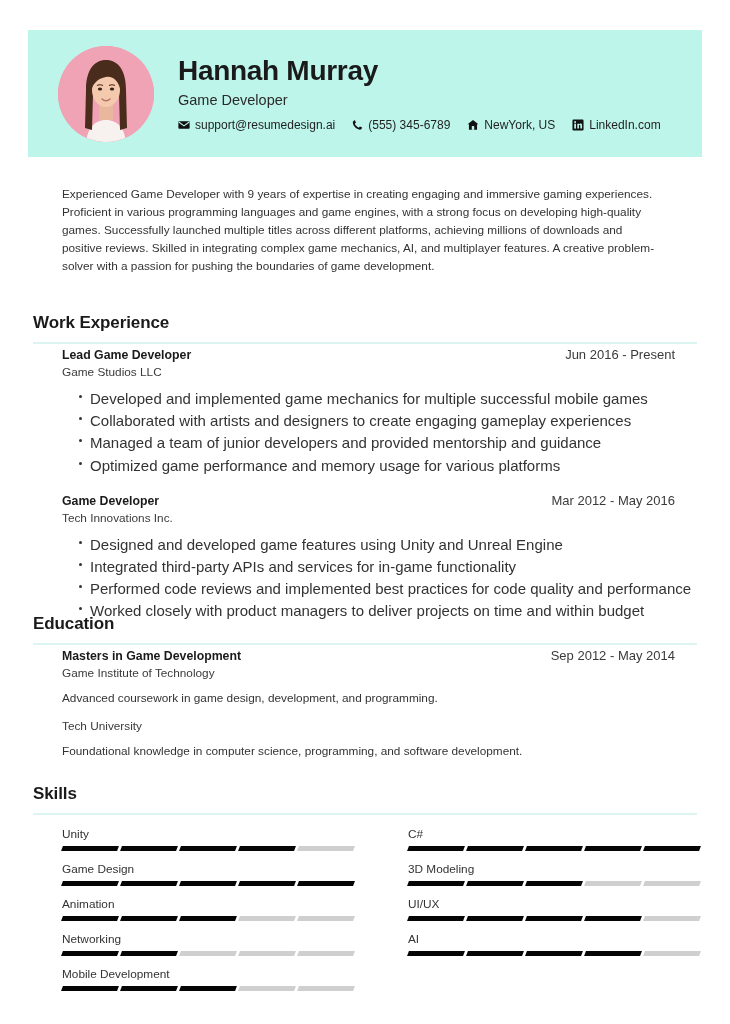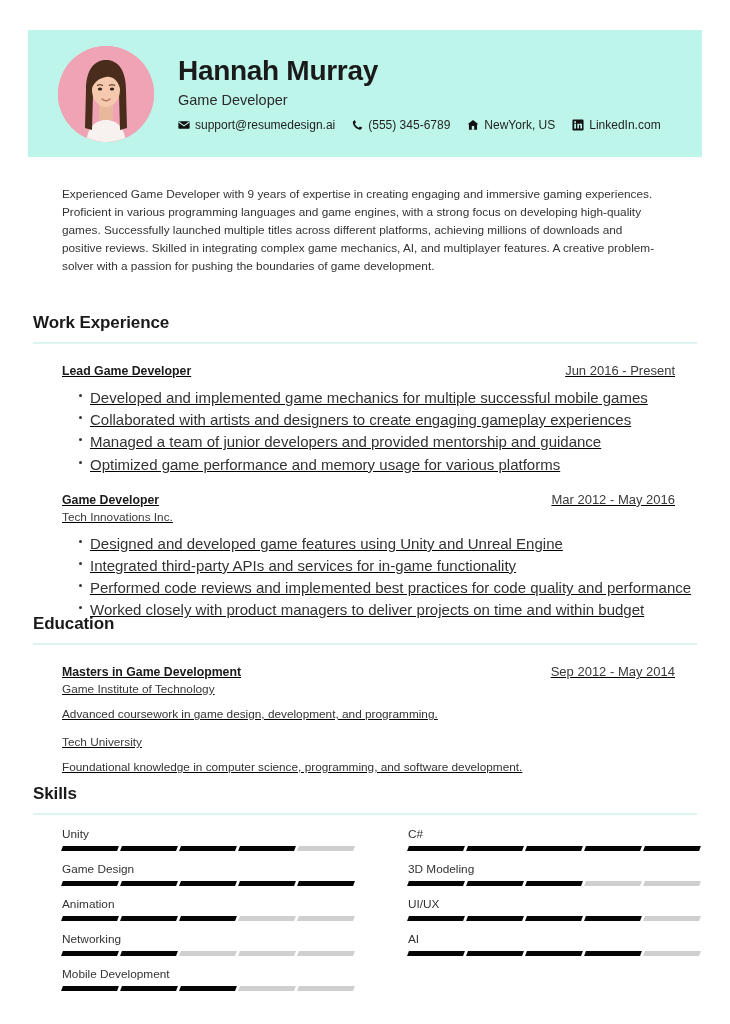--- a/index.html
+++ b/index.html
@@ -91,21 +91,21 @@
     font-weight:bold;
     color:#1a1a1a;
     letter-spacing:-0.1px;
   }
   .section-rule {
     height:2px;
     background:#ddf5f0;
     margin-top:9px;
     width:664px;
   }
-  .section-body { padding-left:29px; padding-top:19px;text-decoration:underline; }
+  .section-body { padding-left:29px; padding-top:3px; }
 
   
   .entry { position:relative; }
   .entry-head {
     display:flex;
     justify-content:space-between;
     align-items:baseline;
   }
   .entry-title {
     font-size:12.3px;
@@ -266,20 +266,21 @@
   <div class="section" style="top:313px;">
     <div class="section-title">Work Experience</div>
     <div class="section-rule"></div>
     <div class="section-body">
 
       <div class="entry">
         <div class="entry-head">
           <div class="entry-title">Lead Game Developer</div>
           <div class="entry-date">Jun 2016 - Present</div>
         </div>
+        <div class="entry-org">Game Studios LLC</div>
         <ul class="bullets">
           <li>Developed and implemented game mechanics for multiple successful mobile games</li>
           <li>Collaborated with artists and designers to create engaging gameplay experiences</li>
           <li>Managed a team of junior developers and provided mentorship and guidance</li>
           <li>Optimized game performance and memory usage for various platforms</li>
         </ul>
       </div>
 
       <div class="entry" style="margin-top:16px;">
         <div class="entry-head">

